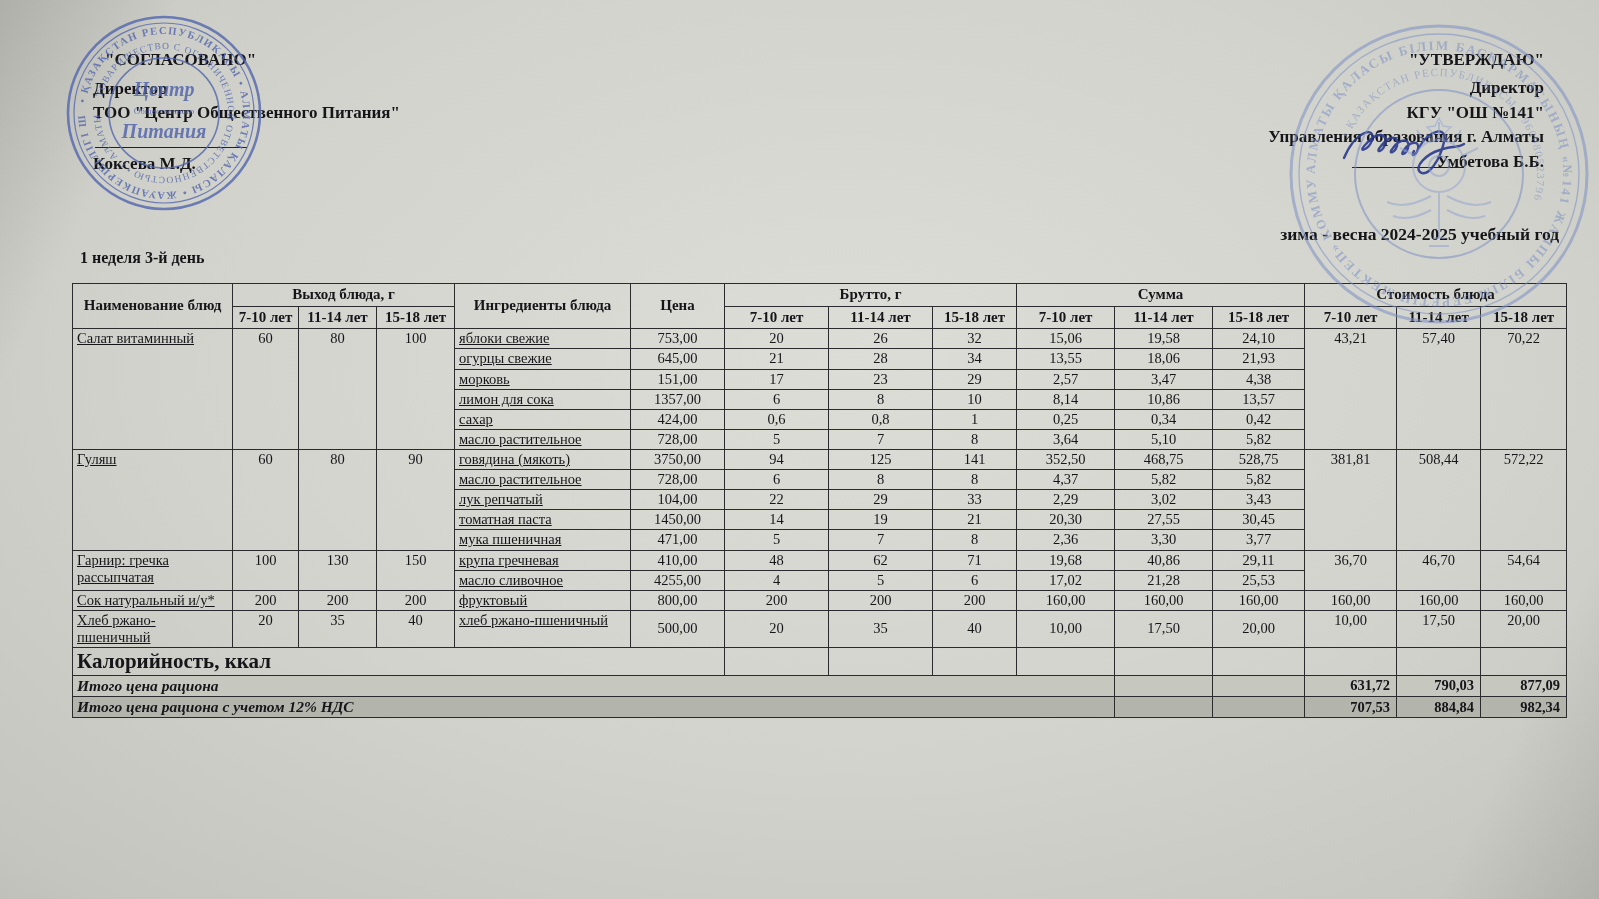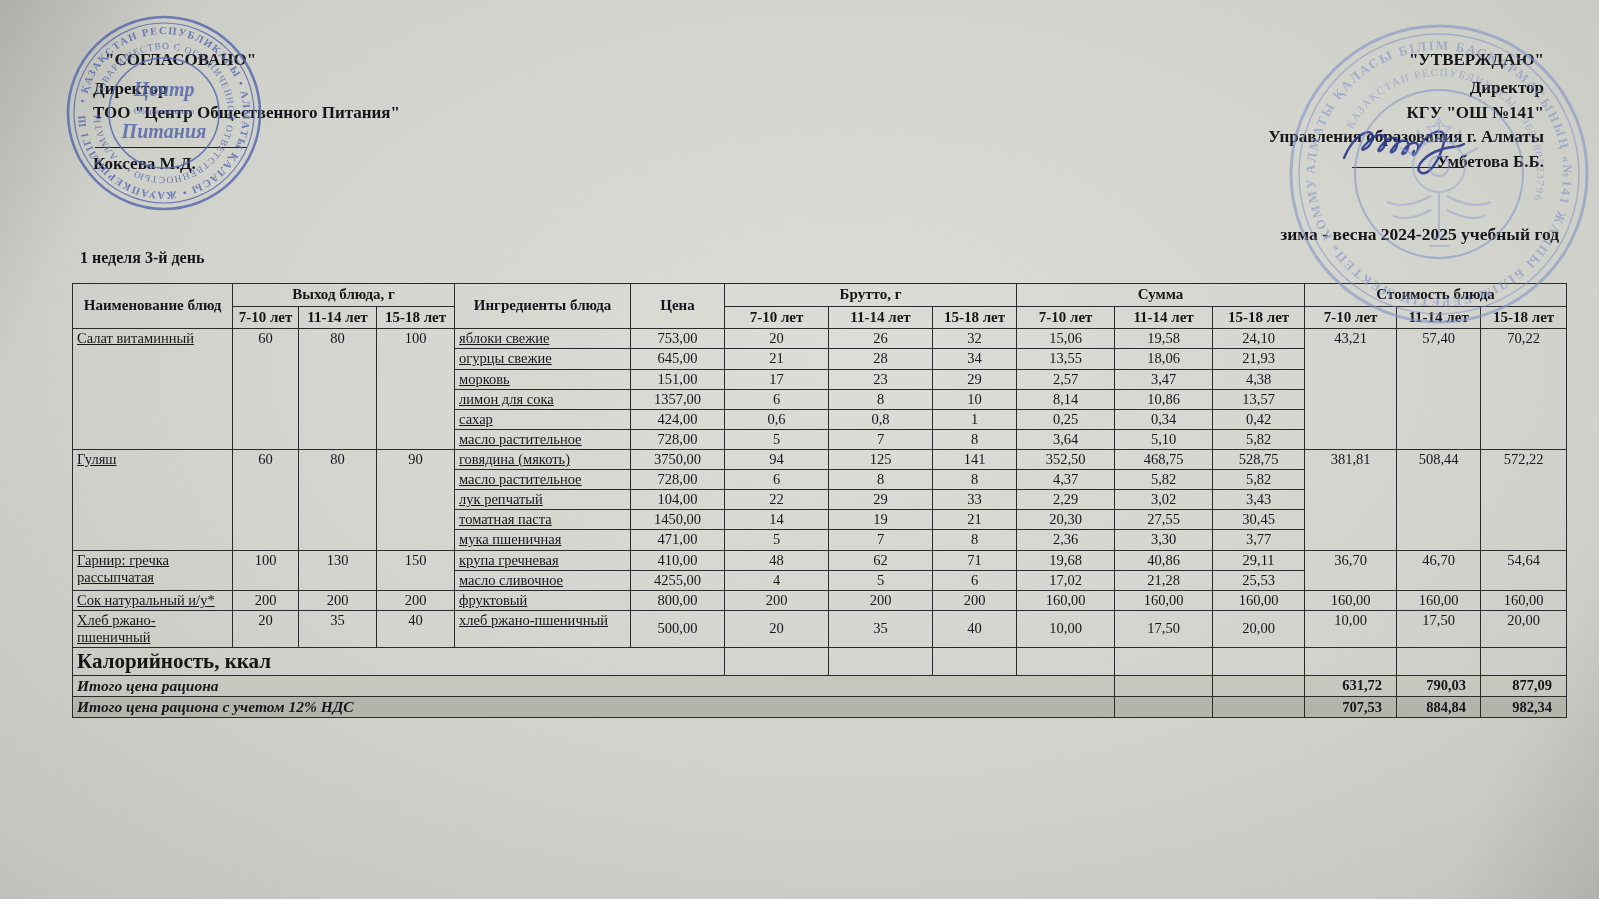--- a/index.html
+++ b/index.html
@@ -23,21 +23,21 @@
     border:1.5px solid #2b2b2e;padding:1px 4px;font-size:14.5px;line-height:1.18;
     overflow:hidden;background:transparent;}
   table.menu th{font-weight:bold;font-size:15px;padding:2px 2px;}
   td.c{text-align:center;}
   td.dish,td.ingr{text-align:left;vertical-align:top;text-decoration:underline;}
   td.vtop{vertical-align:top;}
   tr.row-cal td.lbl{font-weight:bold;font-size:21px;}
   tr.row-tot td{background:#c6c8c0;}
   tr.row-tot2 td{background:#b3b5ad;}
   tr.row-tot td.lbl,tr.row-tot2 td.lbl{font-weight:bold;font-style:italic;font-size:15.5px;}
-  tr.row-tot td.val,tr.row-tot2 td.val{font-weight:bold;text-align:right;padding-right:14px;}
+  tr.row-tot td.val,tr.row-tot2 td.val{font-weight:bold;text-align:right;padding-right:6px;}
   .stamp{position:absolute;pointer-events:none;}
   .sig{position:absolute;pointer-events:none;}
 </style>
 </head>
 <body>
 
 <div class="page">
   <div class="vign"></div>
 
   <div class="abs" style="left:93px;top:46px;width:420px;height:130px;">

